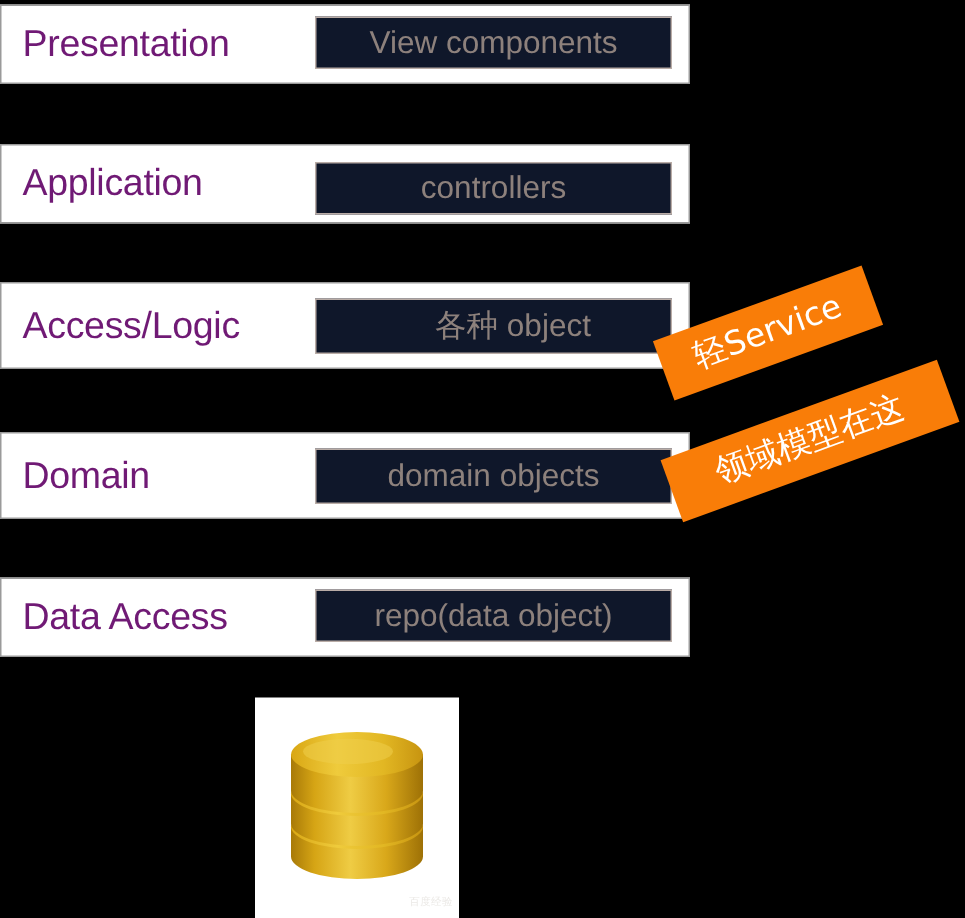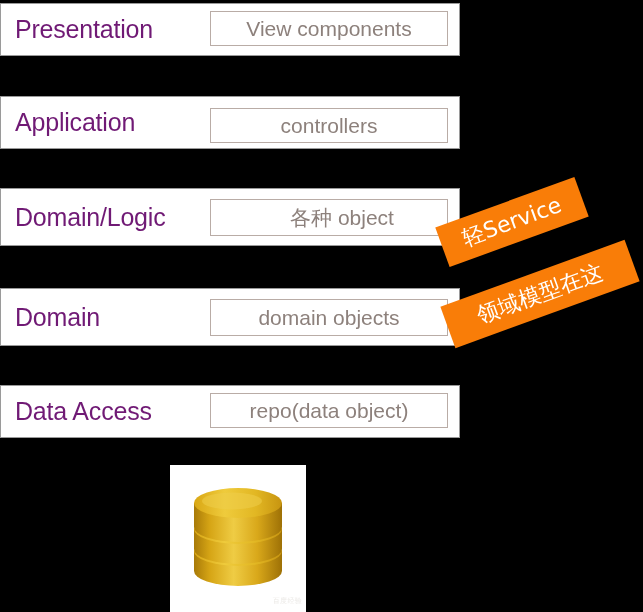--- a/index.html
+++ b/index.html
@@ -37,21 +37,21 @@
     padding-left: 14px;
     letter-spacing: -0.2px;
   }
   .layer-detail-box {
     position: absolute;
     border: 1px solid #b9aca6;
     box-sizing: border-box;
     display: flex;
     align-items: center;
     justify-content: center;
-    background: #ffffff;
+    background: #0f172a;
   }
   .layer-detail-text {
     color: #8d817c;
     font-size: 21px;
     line-height: 1;
     white-space: nowrap;
   }
   .layer-detail-text .cjk {
     font-family: "DejaVu Sans", sans-serif;
     margin-left: 26px;
@@ -141,21 +141,21 @@
   </div>
 
   <div class="layer-row" id="row-application">
     <span class="layer-name">Application</span>
   </div>
   <div class="layer-detail-box" id="box-application">
     <span class="layer-detail-text">controllers</span>
   </div>
 
   <div class="layer-row" id="row-service">
-    <span class="layer-name">Domain/Logic</span>
+    <span class="layer-name">Access/Logic</span>
   </div>
   <div class="layer-detail-box" id="box-service">
     <span class="layer-detail-text"><span class="cjk">各种</span><span> object</span></span>
   </div>
 
   <div class="layer-row" id="row-domain">
     <span class="layer-name">Domain</span>
   </div>
   <div class="layer-detail-box" id="box-domain">
     <span class="layer-detail-text">domain objects</span>

